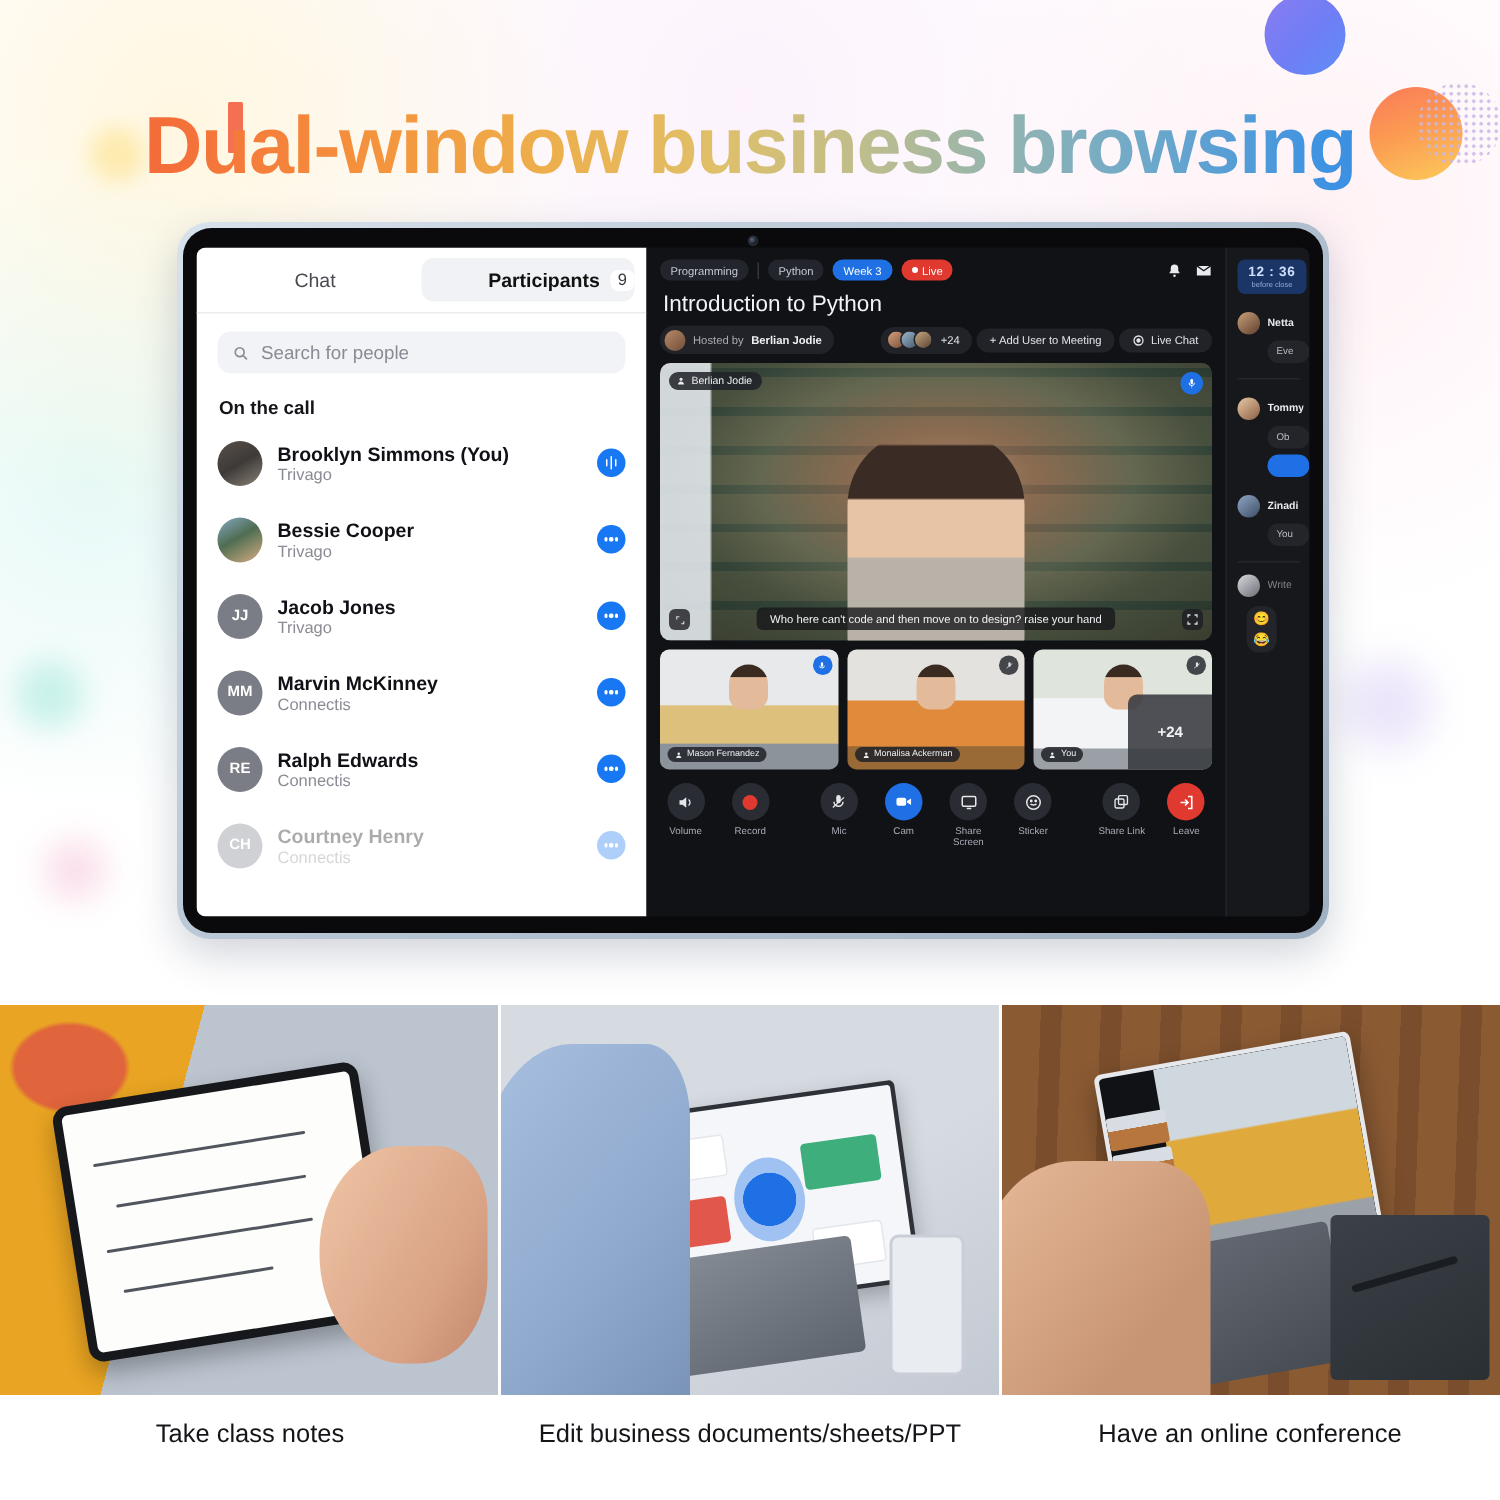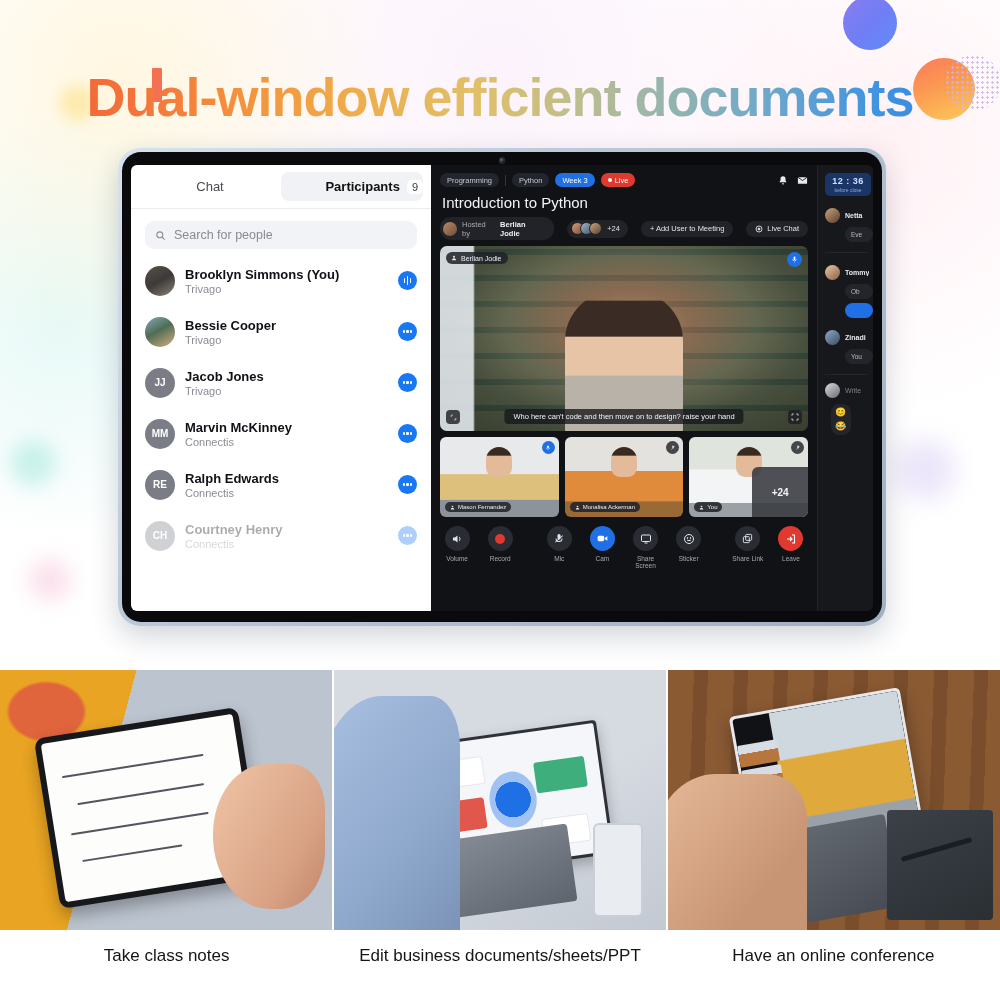--- a/index.html
+++ b/index.html
@@ -171,21 +171,21 @@
   .chip {
     font-size: 7.5px; padding: 2.5px 7px; border-radius: 9px;
     background: #23252c; color: #c5c7d0; white-space: nowrap;
   }
   .chip.blue { background: #1f6fe5; color: #fff; }
   .chip.red { background: #e0392f; color: #fff; display: flex; align-items: center; gap: 3px; }
   .live-dot { width: 4px; height: 4px; border-radius: 50%; background: #fff; }
   .chip-sep { width: 1px; height: 11px; background: #34363e; }
   .head-icons { margin-left: auto; display: flex; gap: 9px; align-items: center; }
   .meeting-title { font-size: 15px; margin: 7px 0 6px 2px; color: #f2f3f6; }
-  .meta-row { display: flex; align-items: center; gap: 13px; }
+  .meta-row { display: flex; align-items: center; gap: 3px; }
   .host-pill {
     display: flex; align-items: center; gap: 5px;
     background: #212329; border-radius: 11px; padding: 2.5px 8px 2.5px 3px;
     font-size: 7.5px; color: #a9abb5;
   }
   .host-av {
     width: 14px; height: 14px; border-radius: 50%;
     background: linear-gradient(140deg,#b98a66,#6f4e3a); flex: 0 0 14px;
   }
   .host-name { color: #f0f1f4; font-weight: bold; }
@@ -461,21 +461,21 @@
 
   <div class="deco deco-purple"></div>
   <div class="deco deco-orange"></div>
   <div class="deco-dots"></div>
   <div class="deco deco-yellow"></div>
   <div class="deco-red-bar"></div>
   <div class="deco deco-teal"></div>
   <div class="deco deco-pink"></div>
   <div class="deco deco-lav"></div>
 
-  <div class="headline">Dual-window efficient documents</div>
+  <div class="headline">Dual-window business browsing</div>
 
   <div class="tablet">
     <div class="tablet-bezel">
       <div class="camera"></div>
       <div class="screen">
 
         <div class="panel-left">
 
           <div class="tabs">
             <div class="tab">Chat</div>
@@ -488,20 +488,21 @@
           <div class="search-wrap">
             <div class="search-box">
               <svg width="11" height="11" viewBox="0 0 24 24" fill="none" stroke="#8a8a94" stroke-width="2.4">
                 <circle cx="10.5" cy="10.5" r="6.5"></circle>
                   <line x1="15.5" y1="15.5" x2="21" y2="21"></line>
               </svg>
               <input class="search-input" type="text" placeholder="Search for people" style="">
             </div>
           </div>
 
+          <div class="section-title">On the call</div>
 
           <div class="people">
 
             <div class="person">
               <div class="avatar ph-a"></div>
               <div class="person-meta">
                 <div class="person-name">Brooklyn Simmons (You)</div>
                 <div class="person-org">Trivago</div>
               </div>
               <div class="person-act">

